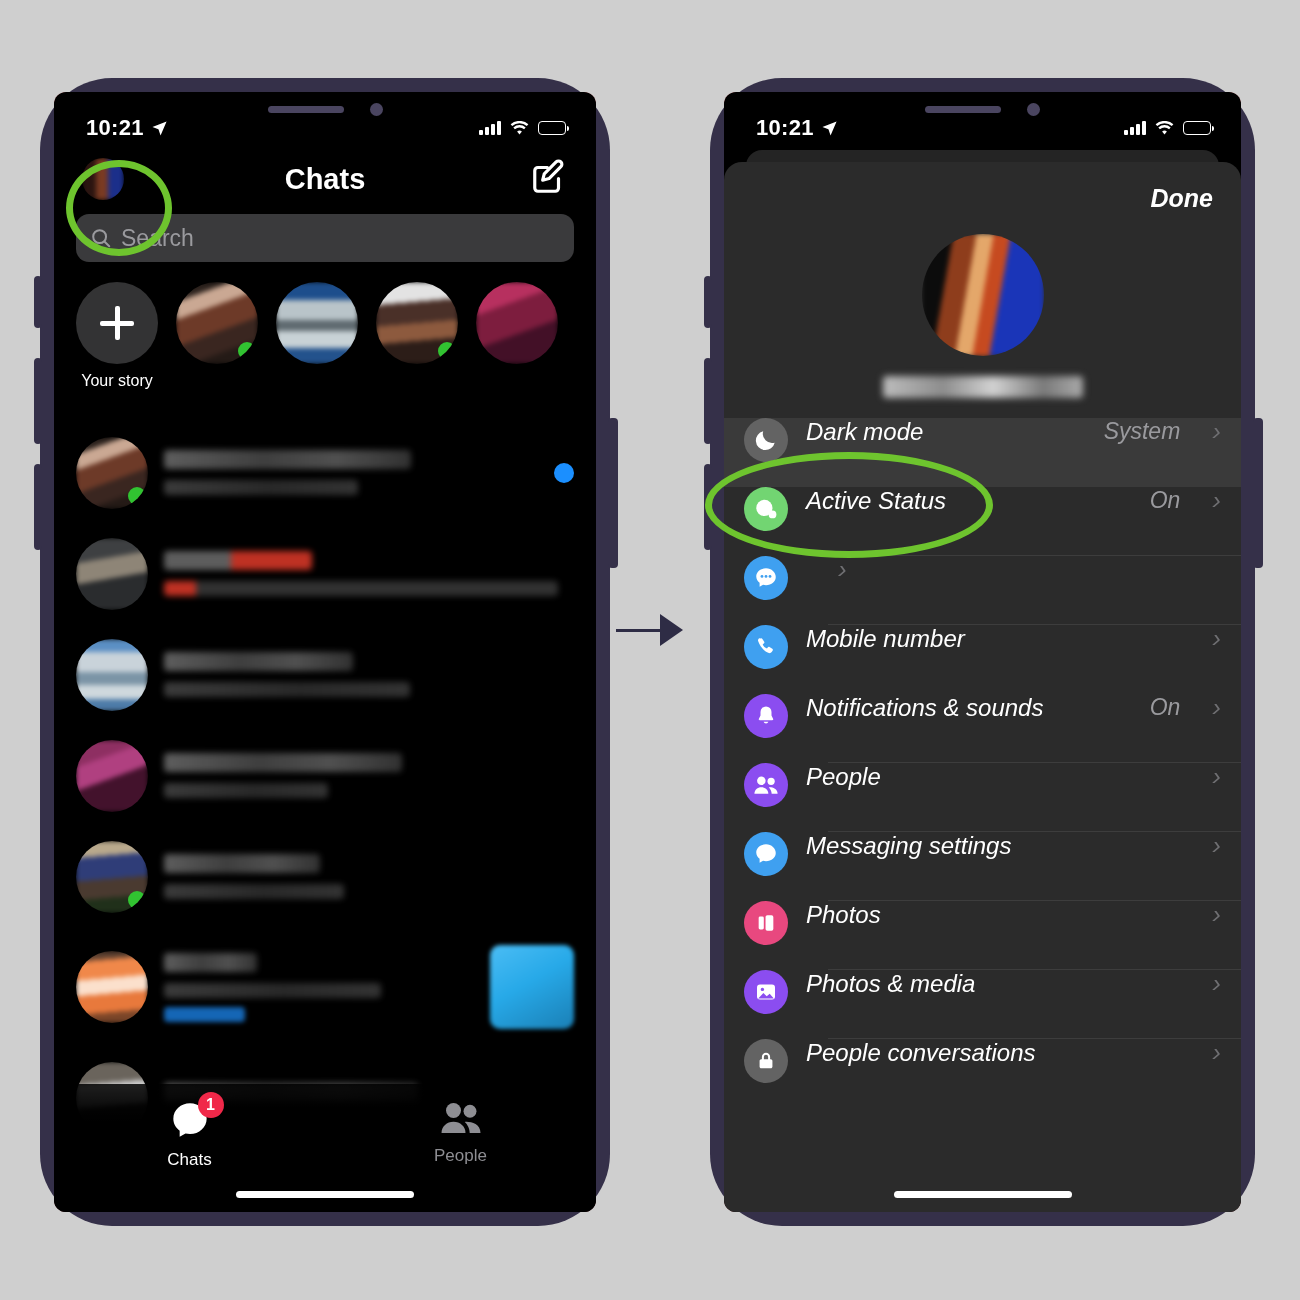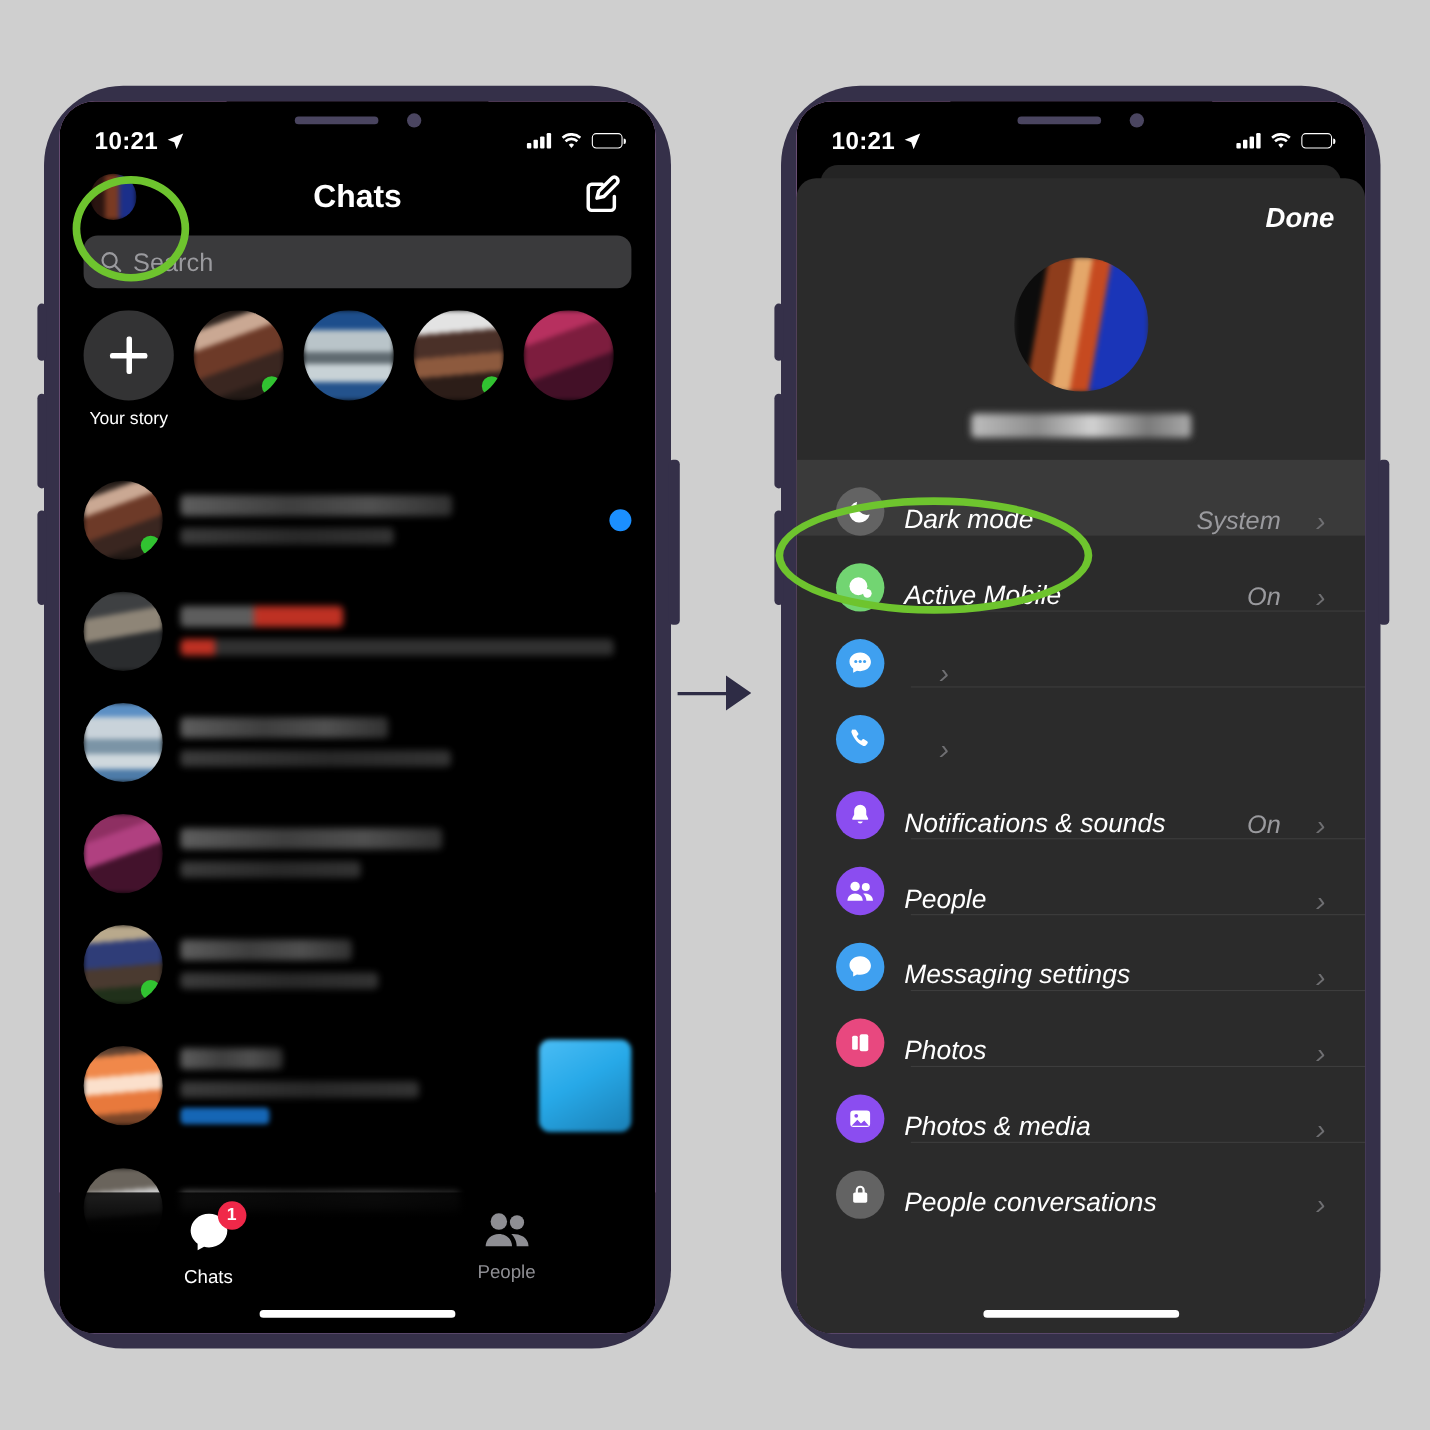--- a/index.html
+++ b/index.html
@@ -17,22 +17,22 @@
     background: #353049;
     border-radius: 72px;
     padding: 14px;
   }
   .phone.left  { left: 40px;  top: 78px;  width: 570px; height: 1148px; }
   .phone.right { left: 710px; top: 78px;  width: 545px; height: 1148px; }
 
   .screen {
     position: relative;
     width: 100%; height: 100%;
-    background: #f0abfc;
-    border-radius: 32px;
+    background: #fca5a5;
+    border-radius: 12px;
     overflow: hidden;
   }
 
   
   .btn-hw { position: absolute; background: #353049; border-radius: 4px; }
   .phone.left  .hw-mute  { left: -6px; top: 198px; width: 8px; height: 52px; }
   .phone.left  .hw-volup { left: -6px; top: 280px; width: 8px; height: 86px; }
   .phone.left  .hw-voldn { left: -6px; top: 386px; width: 8px; height: 86px; }
   .phone.left  .hw-power { right: -8px; top: 340px; width: 10px; height: 150px; }
   .phone.right .hw-mute  { left: -6px; top: 198px; width: 8px; height: 52px; }
@@ -167,21 +167,21 @@
     display:flex; flex-direction:column; align-items:center; padding-bottom: 20px;
   }
   .prof-av { width: 122px; height: 122px; border-radius: 50%; overflow: hidden; }
   .prof-name {
     margin-top: 20px; width: 200px; height: 22px; border-radius: 4px;
     background: linear-gradient(90deg,#bdbdbd 0%,#8d8d8d 30%,#d2d2d2 55%,#7a7a7a 80%,#aaa 100%);
     filter: blur(3.5px);
   }
 
   .srow {
-    display: flex; align-items: flex-end; height: 69px; padding: 0 36px; gap: 18px;
+    display: flex; align-items: flex-start; height: 69px; padding: 0 20px; gap: 18px;
     position: relative;
   }
   .srow.hl { background: #3a3a3a; }
   .srow .sep {
     position: absolute; left: 104px; right: 0; bottom: 0; height: 1px; background: #3d3d3d;
   }
   .sicon {
     width: 44px; height: 44px; border-radius: 50%; flex: 0 0 auto;
     display:flex; align-items:center; justify-content:center;
   }
@@ -485,21 +485,21 @@
             <span class="chev">›</span>
           </div>
 
           <div class="srow">
             <span class="sicon" style="background:#72d572">
               <svg width="26" height="26" viewBox="0 0 24 24" fill="#fff">
                 <circle cx="10.5" cy="11" r="7.5"></circle>
                   <circle cx="18" cy="17" r="3.6"></circle>
               </svg>
             </span>
-            <span class="slabel">Active Mobile</span>
+            <span class="slabel">Active Status</span>
             <span class="svalue">On</span>
             <span class="chev">›</span>
             <span class="sep"></span>
           </div>
 
           <div class="srow">
             <span class="sicon" style="background:#3fa0f0">
               <svg width="26" height="26" viewBox="0 0 24 24" fill="#fff">
                 <path d="M12 3C6.8 3 3 6.4 3 10.6c0 2.3 1.2 4.4 3.1 5.8V20l3.2-1.7c.9.2 1.8.3 2.7.3 5.2 0 9-3.4 9-7.6S17.2 3 12 3z"></path>
                 <circle cx="8.3" cy="10.5" r="1.3" fill="#3fa0f0"></circle>
@@ -511,20 +511,21 @@
             <span class="chev">›</span>
             <span class="sep"></span>
           </div>
 
           <div class="srow">
             <span class="sicon" style="background:#3fa0f0">
               <svg width="24" height="24" viewBox="0 0 24 24" fill="#fff">
                 <path d="M6.6 3.5c.6-.4 1.4-.2 1.8.4l1.8 2.8c.4.6.2 1.4-.4 1.8l-1.1.7c.7 2 2.3 3.6 4.3 4.3l.7-1.1c.4-.6 1.2-.8 1.8-.4l2.8 1.8c.6.4.8 1.2.4 1.8l-1 1.5c-.6.9-1.8 1.3-2.8 1C10.6 16.6 6.4 12.4 4.1 6c-.3-1 .1-2.2 1-2.8z"></path>
               </svg>
             </span>
+            <span class="slabel">Mobile number</span>
             <span class="svalue"></span>
             <span class="chev">›</span>
           </div>
 
 
           <div class="srow">
             <span class="sicon" style="background:#8b4df0">
               <svg width="24" height="24" viewBox="0 0 24 24" fill="#fff">
                 <path d="M12 2.5a5.5 5.5 0 0 0-5.5 5.5v3.6L4.8 15c-.3.6.2 1.3.9 1.3h12.6c.7 0 1.2-.7.9-1.3l-1.7-3.4V8A5.5 5.5 0 0 0 12 2.5z"></path>
                 <path d="M9.6 17.8a2.5 2.5 0 0 0 4.8 0z"></path>

